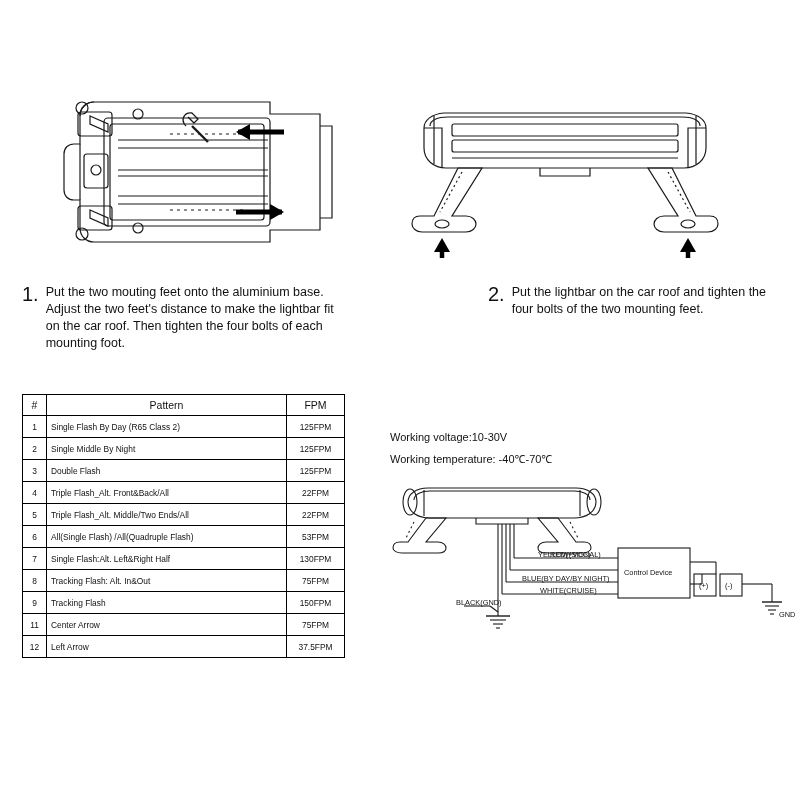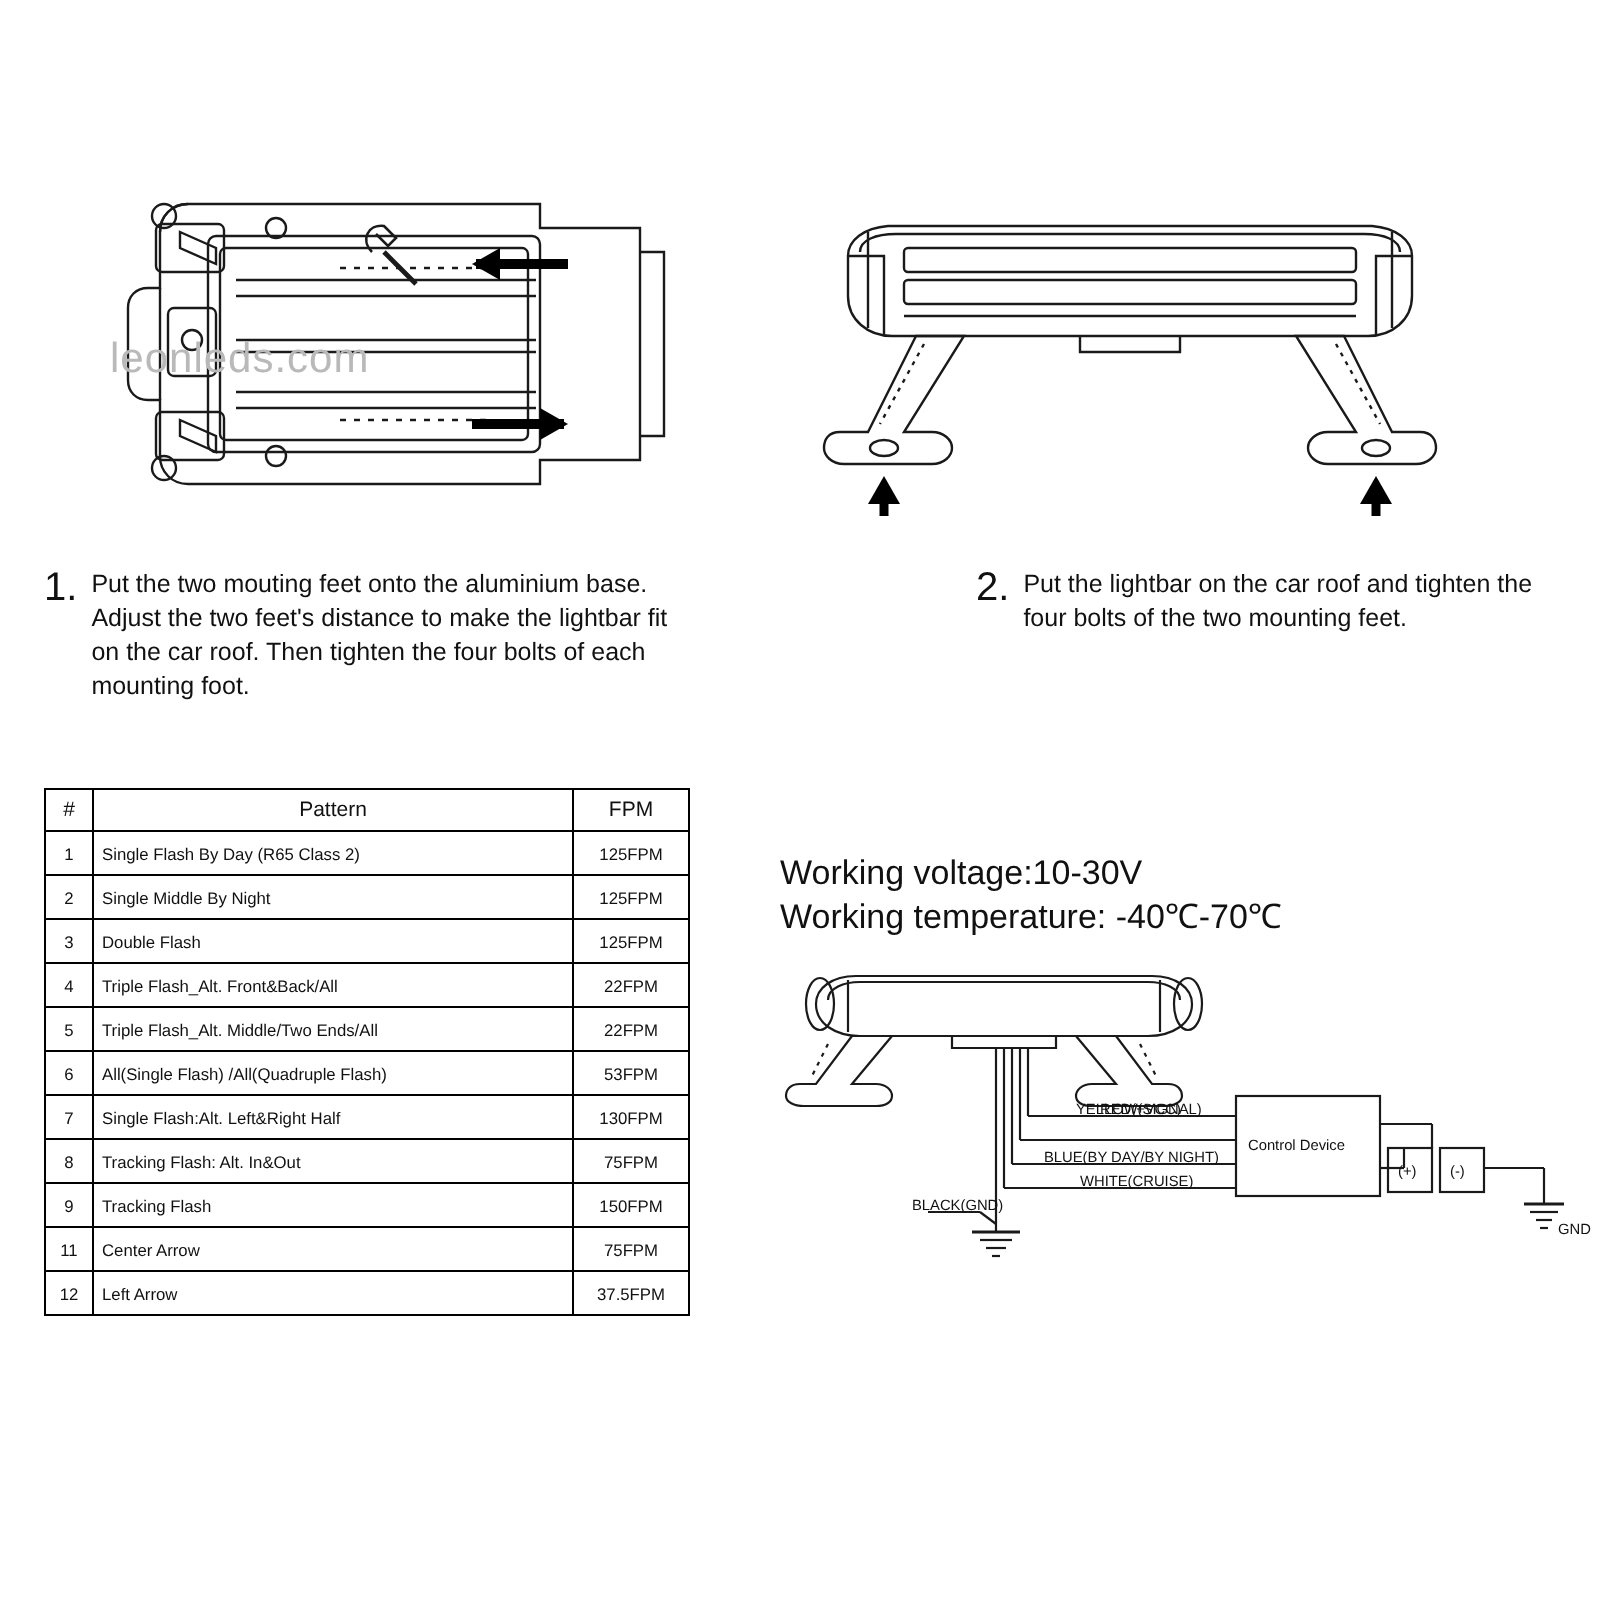--- a/index.html
+++ b/index.html
@@ -65,21 +65,21 @@
   table.patterns col.c2{width:240px;}
   table.patterns col.c3{width:58px;}
   td.idx{text-align:center;font-size:8.2px;}
   td.pat{text-align:left;}
   td.fpm{text-align:center;font-size:8.2px;}
 
   
   .spec{
     position:absolute;
     left:390px;top:426px;
-    font-size:17px;
+    font-size:11px;
     line-height:22px;
     color:#111;
   }
   .wiring{position:absolute;left:380px;top:470px;}
   .wlabel{
     position:absolute;
     font-size:7.4px;
     color:#111;
     white-space:nowrap;
   }
@@ -136,21 +136,20 @@
       <g fill="#000" stroke="#000" stroke-width="5">
         <line x1="264" y1="54" x2="218" y2="54" stroke-width="5"></line>
         <polygon points="216,54 230,46 230,62" stroke="none"></polygon>
       </g>
       <g fill="#000" stroke="#000">
         <line x1="216" y1="134" x2="262" y2="134" stroke-width="5"></line>
         <polygon points="264,134 250,126 250,142" stroke="none"></polygon>
       </g>
     </svg>
   </div>
-  <div class="watermark">leonleds.com</div>
 
   <div class="illus" style="left:400px;top:80px;">
     <svg width="330" height="180" viewBox="0 0 330 180">
       <g fill="none" stroke="#1a1a1a" stroke-width="1.2">
 
         <path d="M24,48 C24,40 32,34 44,33 L286,33 C298,34 306,40 306,48
                  L306,68 C306,80 296,88 284,88 L46,88 C34,88 24,80 24,68 Z"></path>
 
         <path d="M30,46 C30,40 38,37 48,37 L282,37 C292,37 300,40 300,46"></path>
 

